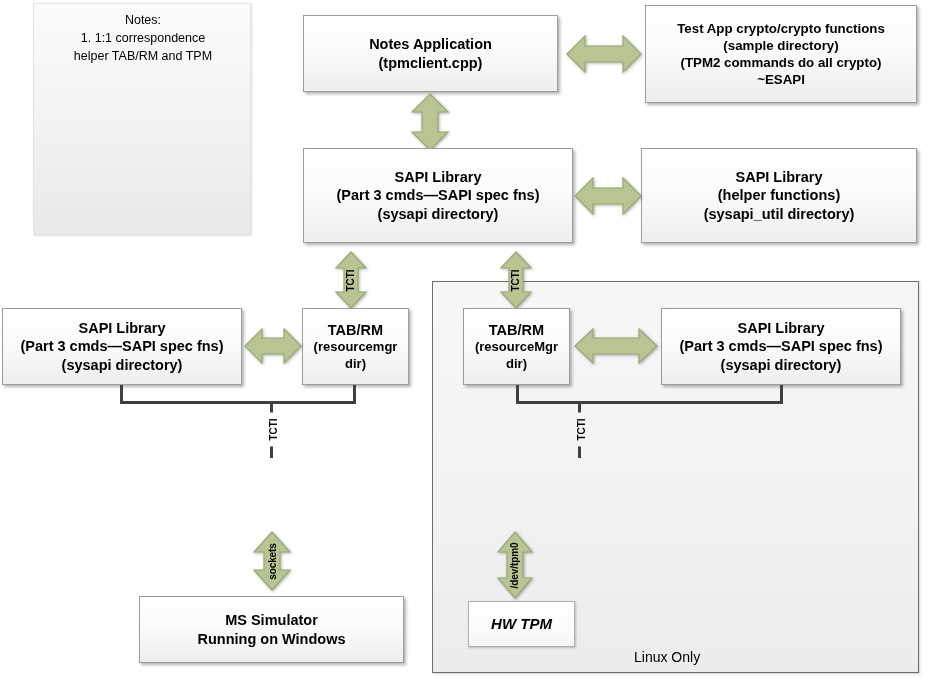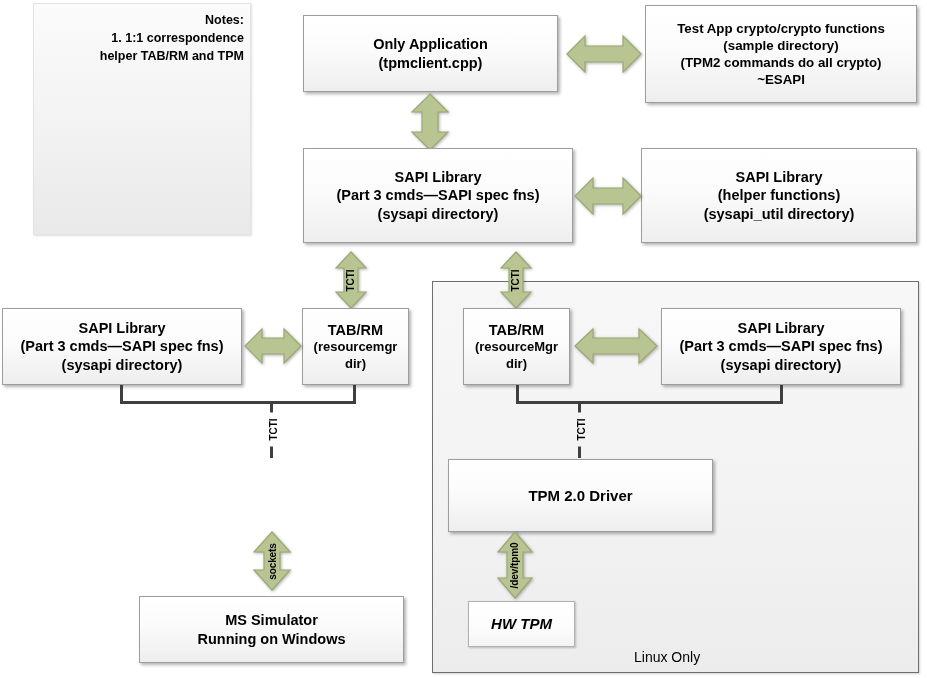--- a/index.html
+++ b/index.html
@@ -33,22 +33,22 @@
     box-shadow:1px 1px 2px rgba(0,0,0,.22);
     font-style:italic;
   }
 
   
   .notes{
     background:linear-gradient(to bottom,#fbfbfb 0%,#f2f2f2 55%,#e9e9e9 100%);
     border:1px solid #e3e3e3;
     box-shadow:1px 1px 2px rgba(0,0,0,.13);
     padding:8px 6px 0 8px;
-    text-align:right;
-    font-weight:bold;
+    text-align:center;
+    font-weight:normal;
     font-size:12.5px;
     line-height:1.42;
     color:#000;
   }
   .notes .nline{display:block;white-space:nowrap;}
 
   
   .panel{
     background:linear-gradient(to bottom,#f7f7f7 0%,#f2f2f2 60%,#ececec 100%);
     border:1px solid #6e6e6e;
@@ -94,21 +94,21 @@
   <div class="abs notes" style="left:33px;top:3px;width:218px;height:232px;">
     <span class="nline">Notes:</span>
     <span class="nline">1.  1:1 correspondence</span>
     <span class="nline">helper TAB/RM and TPM</span>
   </div>
 
   <div class="abs panel" style="left:432px;top:281px;width:487px;height:392px;"></div>
   <div class="panel-label" style="left:634px;top:649px;">Linux Only</div>
 
   <div class="abs box" style="left:303px;top:15px;width:255px;height:77px;font-size:14.5px;flex-direction:column;">
-    <span class="ln">Only Application</span>
+    <span class="ln">Notes Application</span>
     <span class="ln">(tpmclient.cpp)</span>
   </div>
 
   <div class="abs box" style="left:645px;top:5px;width:272px;height:98px;font-size:13.3px;flex-direction:column;">
     <span class="ln">Test App crypto/crypto functions</span>
     <span class="ln">(sample directory)</span>
     <span class="ln">(TPM2 commands do all crypto)</span>
     <span class="ln">~ESAPI</span>
   </div>
 
@@ -216,23 +216,20 @@
     <div class="arrow-label">
       <span>sockets</span>
     </div>
   </div>
 
   <div class="abs box" style="left:139px;top:596px;width:265px;height:67px;font-size:14.5px;flex-direction:column;">
     <span class="ln">MS Simulator</span>
     <span class="ln">Running on Windows</span>
   </div>
 
-  <div class="abs box" style="left:448px;top:459px;width:265px;height:73px;font-size:15px;flex-direction:column;">
-    <span class="ln">TPM 2.0 Driver</span>
-  </div>
 
   <div class="arrow" style="left:494px;top:530px;width:42px;height:70px;">
     <svg width="42" height="70" viewBox="0 0 42 70">
       <polygon class="shp" points="21,2 38,22 29,22 29,48 38,48 21,68 4,48 13,48 13,22 4,22"></polygon>
     </svg>
     <div class="arrow-label">
       <span>/dev/tpm0</span>
     </div>
   </div>
 

